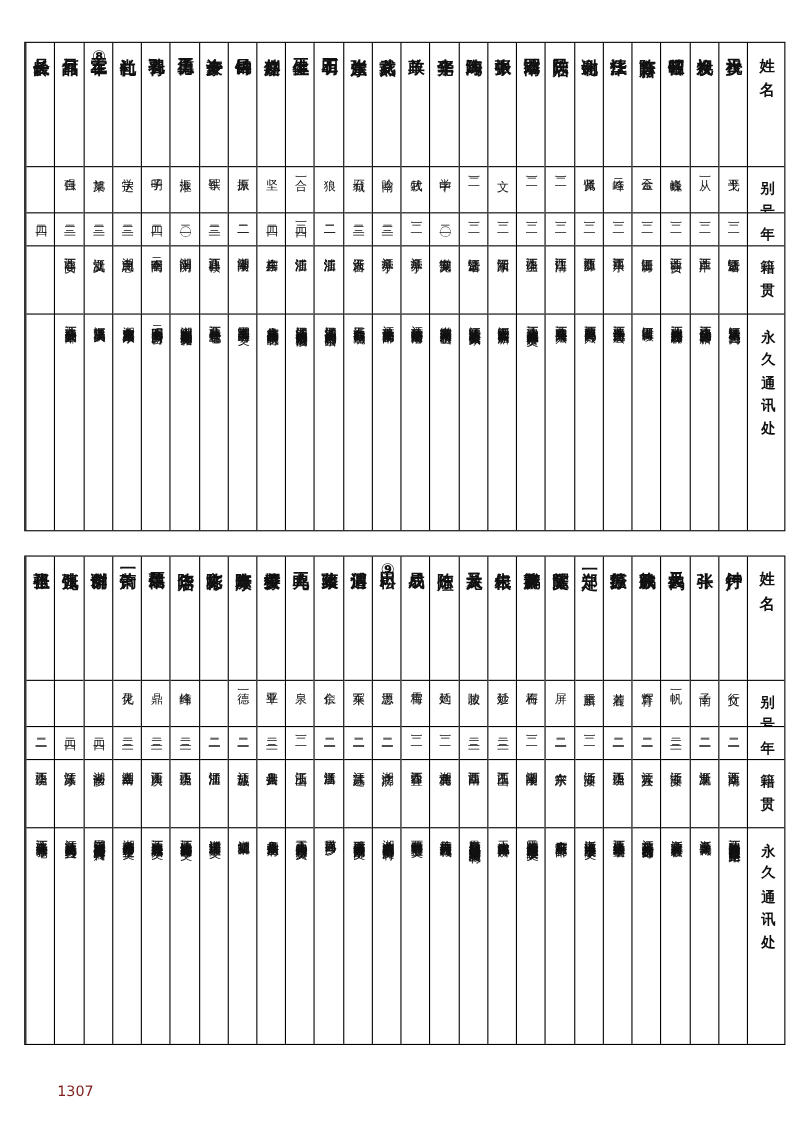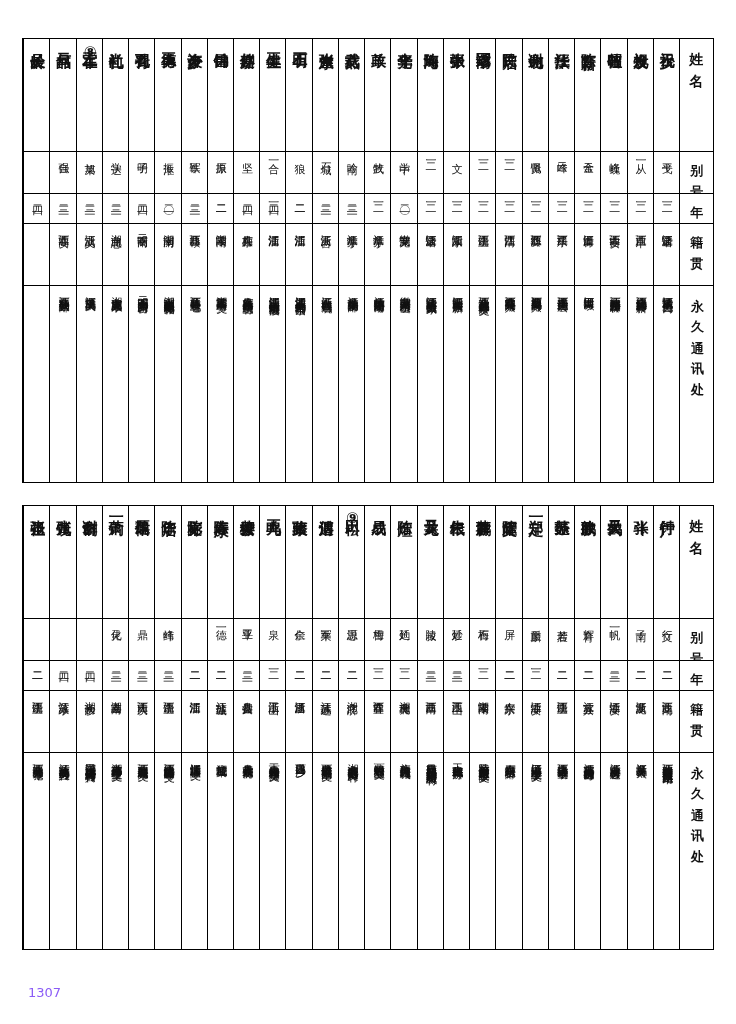--- a/index.html
+++ b/index.html
@@ -86,25 +86,25 @@
 
   .header-col .cell .vtext {
     font-size: 13px;
     font-weight: bold;
     letter-spacing: 3px;
   }
   .header-col .r-name .vtext { font-size: 14px; }
 
   .page-number {
     position: absolute;
-    left: 28px;
+    left: 52px;
     top: 985px;
     font-size: 13px;
     font-family: "DejaVu Sans", "Liberation Sans", sans-serif;
-    color: #8b5cf6;
+    color: #7f1d1d;
   }
 </style>
 </head>
 <body>
 
 <div class="page">
 
   <div class="table-block" id="block-top">
       <div class="col header-col">
         <div class="cell r-name">

